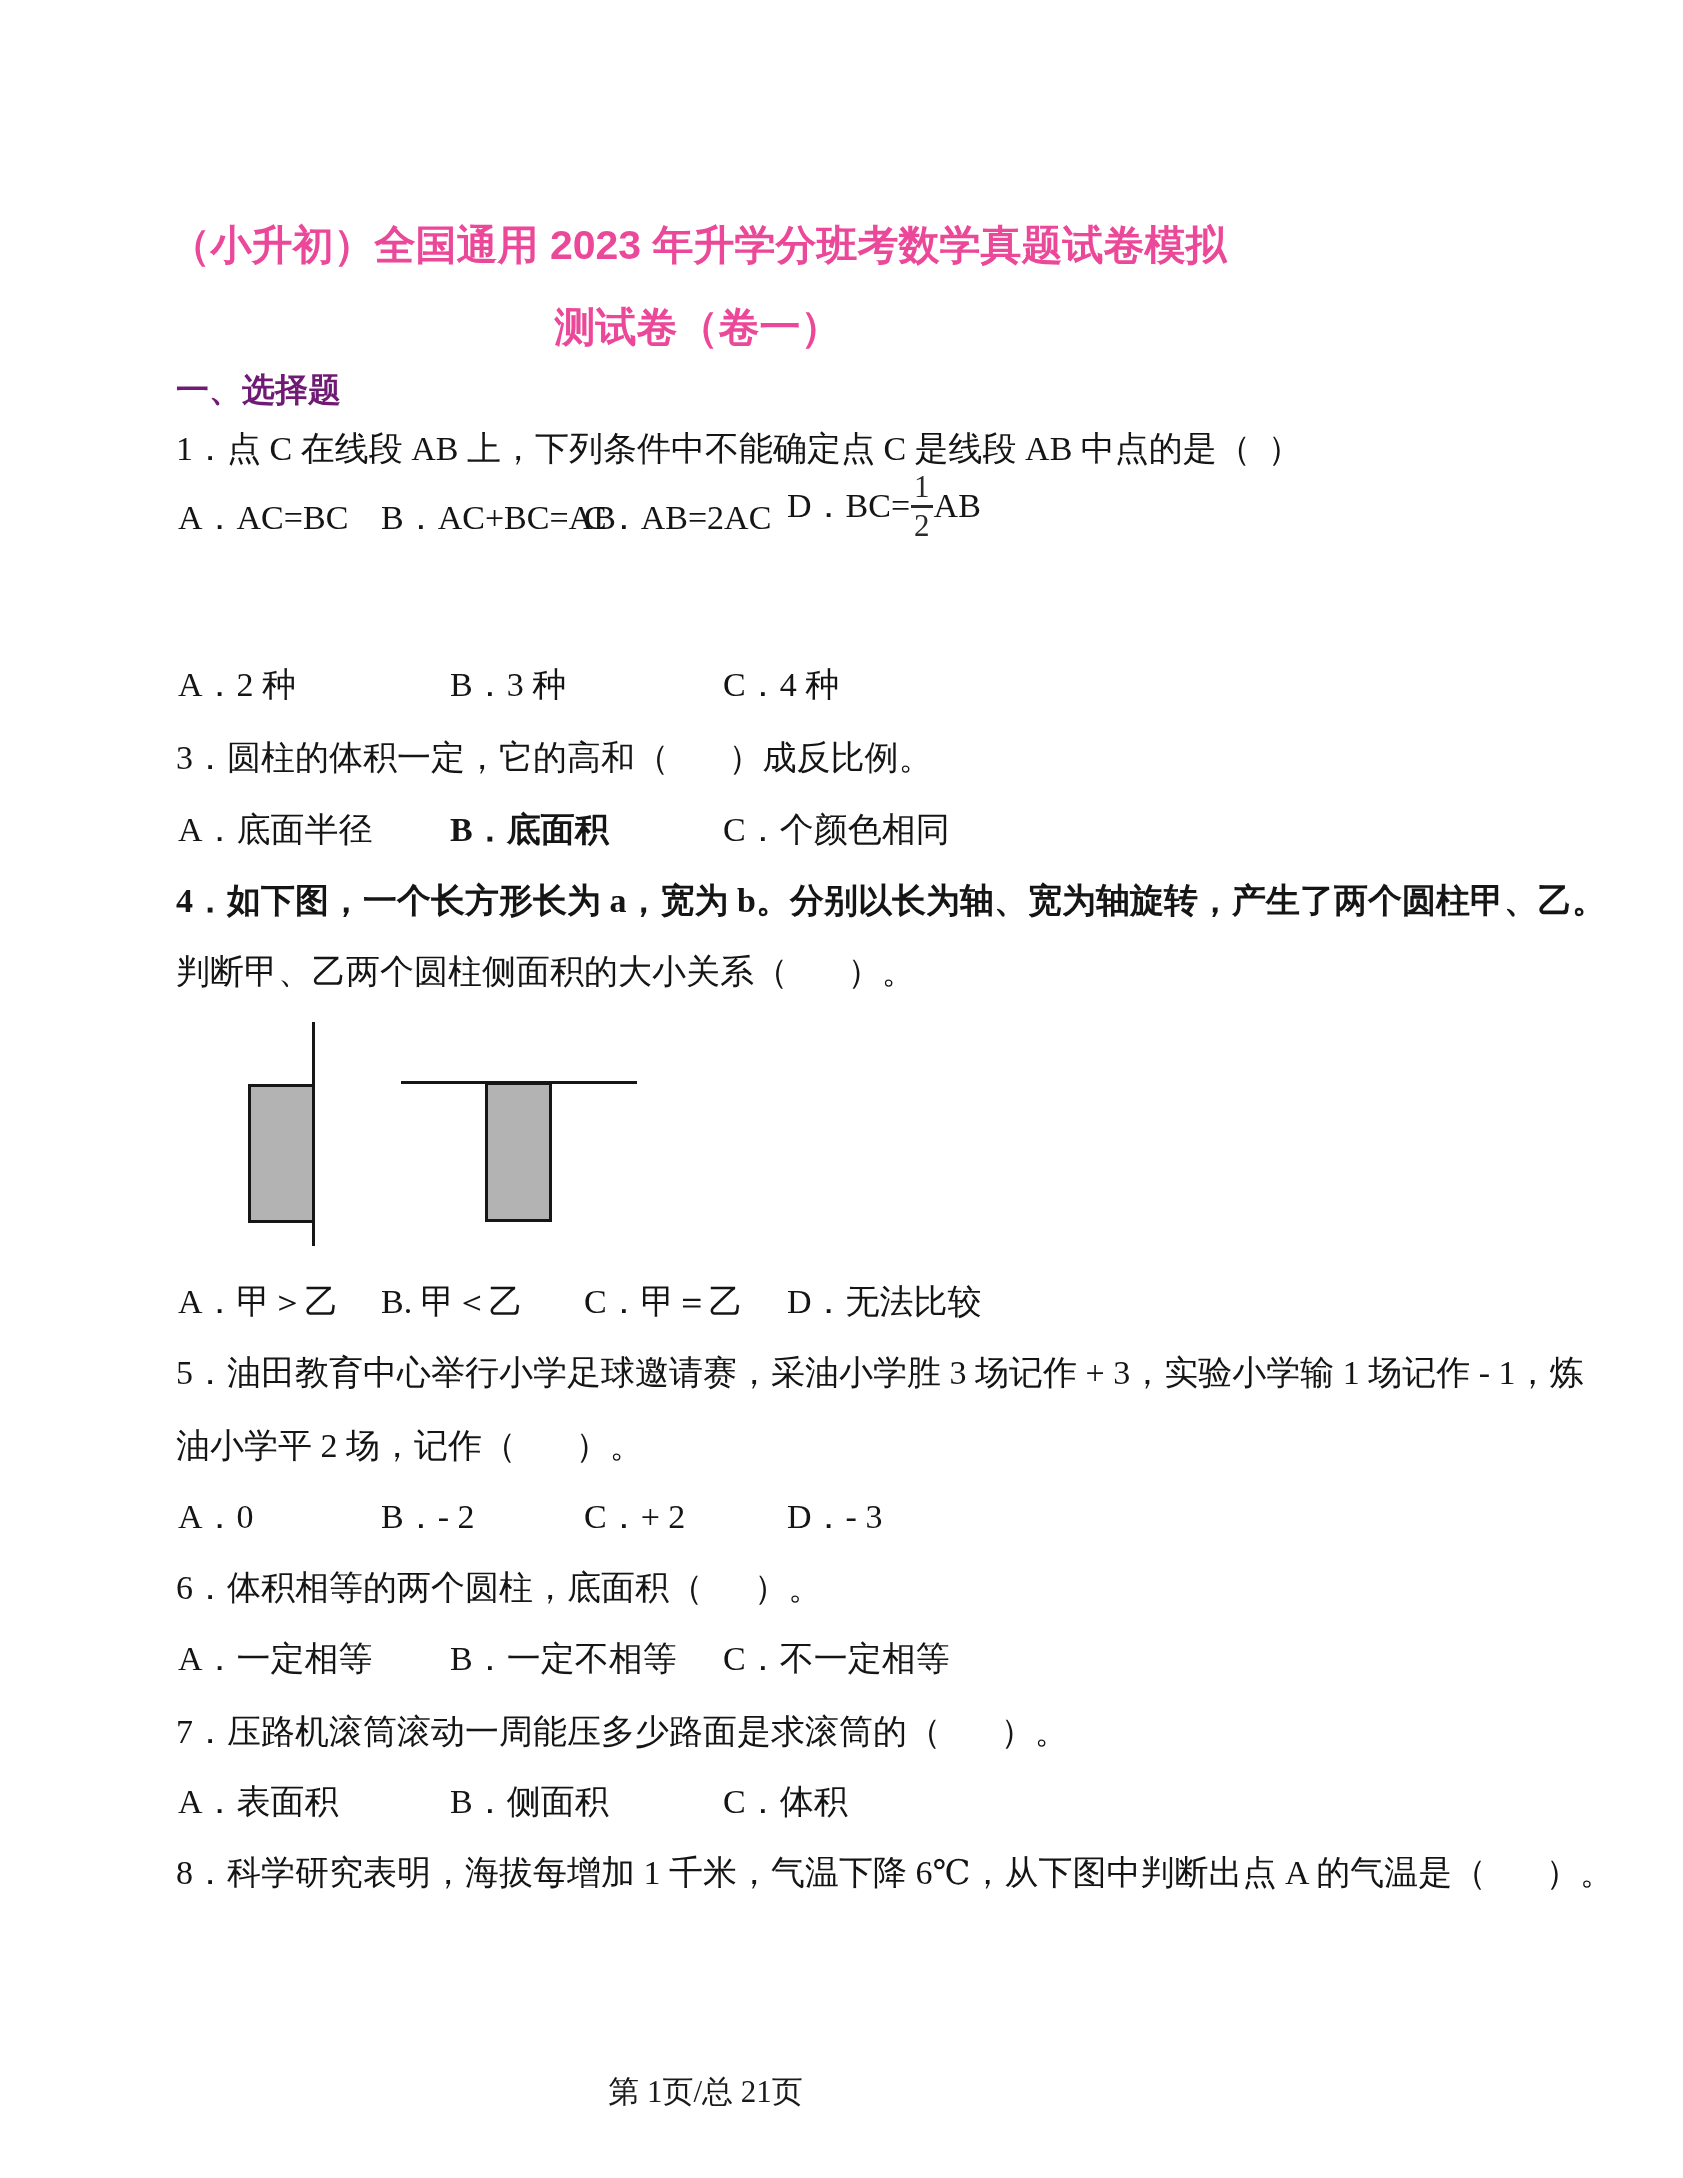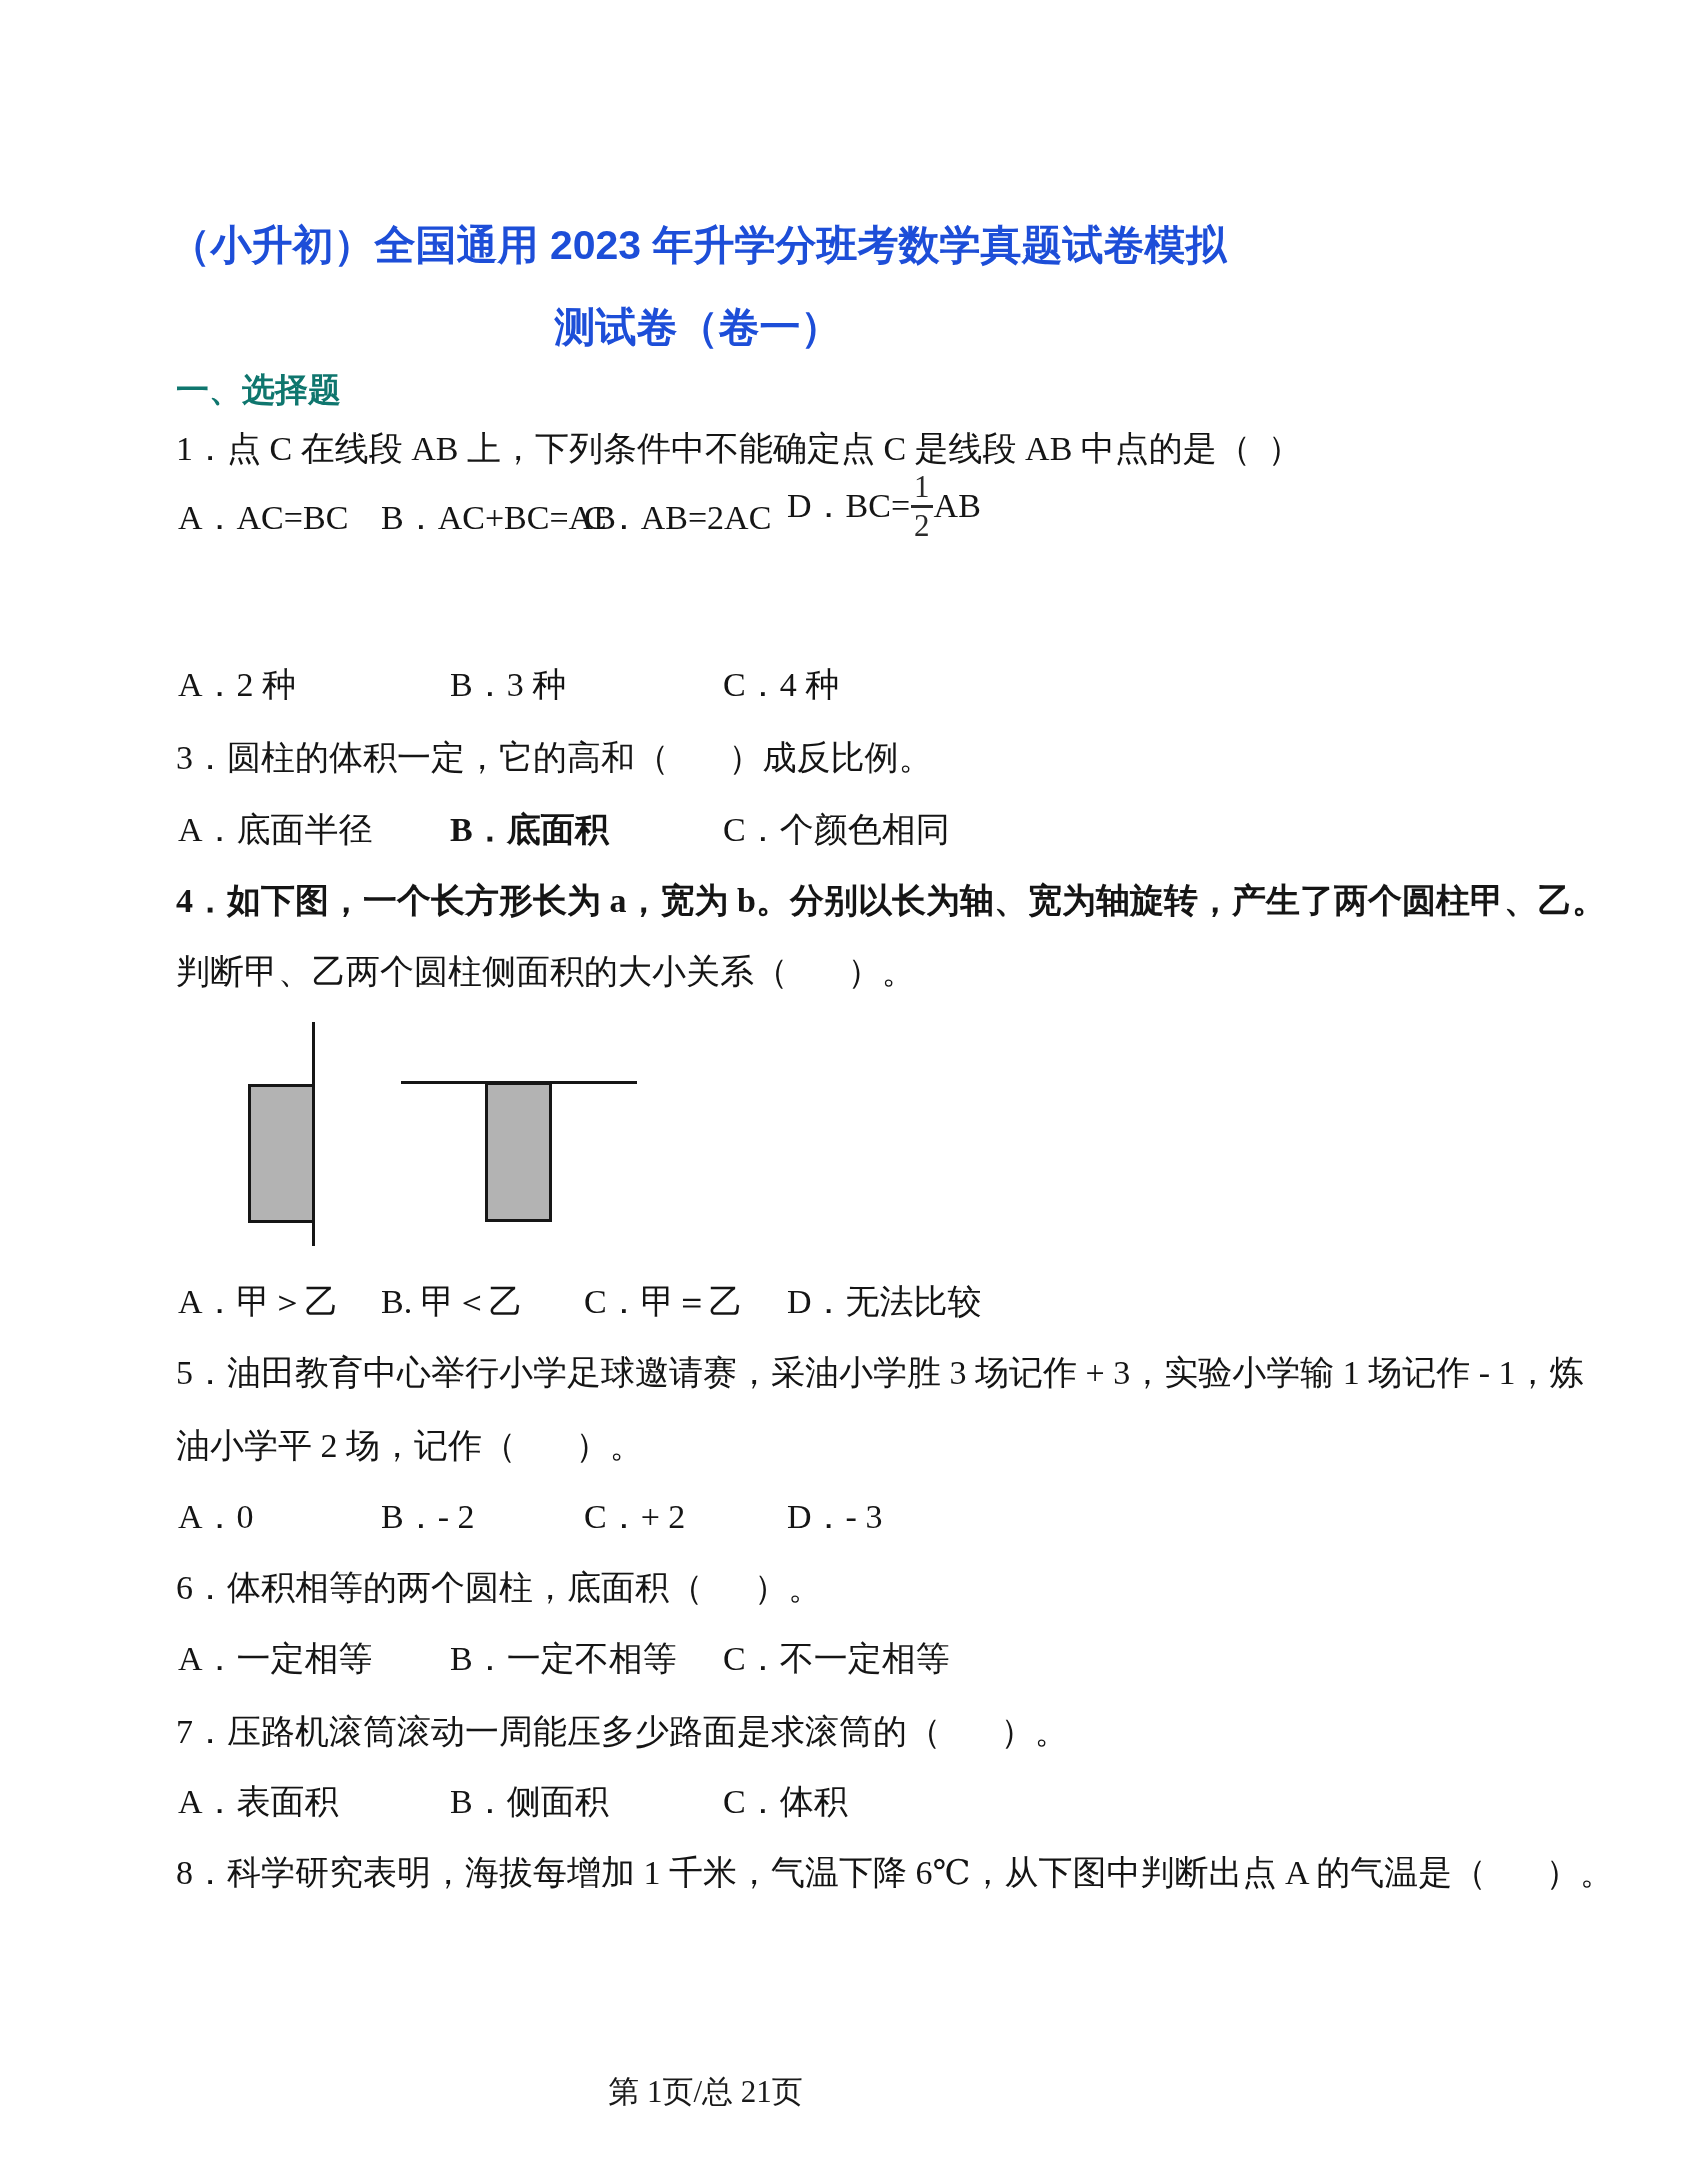--- a/index.html
+++ b/index.html
@@ -20,27 +20,27 @@
     left:176px;
   }
   .title-line {
     position:absolute;
     left:0; width:1396px;
     text-align:center;
     white-space:pre;
     font-family:"Liberation Sans","DejaVu Sans",sans-serif;
     font-weight:700;
     font-size:41px;
-    color:#1d4ed8;
+    color:#ec4899;
   }
   .section-header {
     font-family:"Liberation Sans","DejaVu Sans",sans-serif;
     font-weight:700;
     font-size:33px;
-    color:#0f766e;
+    color:#701a75;
   }
   .opt {
     position:absolute;
     white-space:pre;
     font-size:34px;
     line-height:1.2;
   }
   .optd { display:inline-flex; align-items:center; }
   .frac {
     display:inline-flex;

